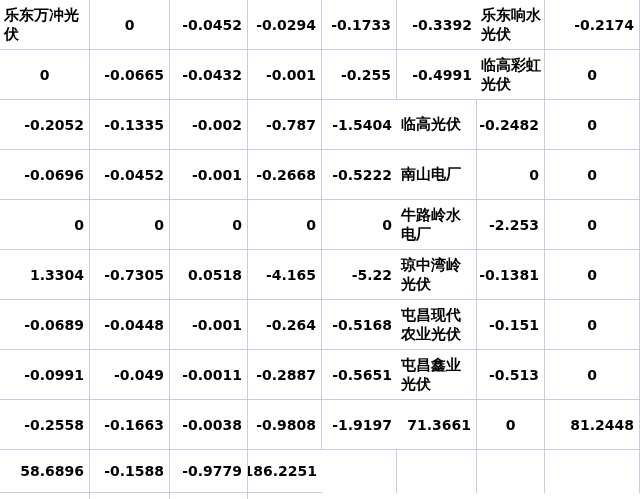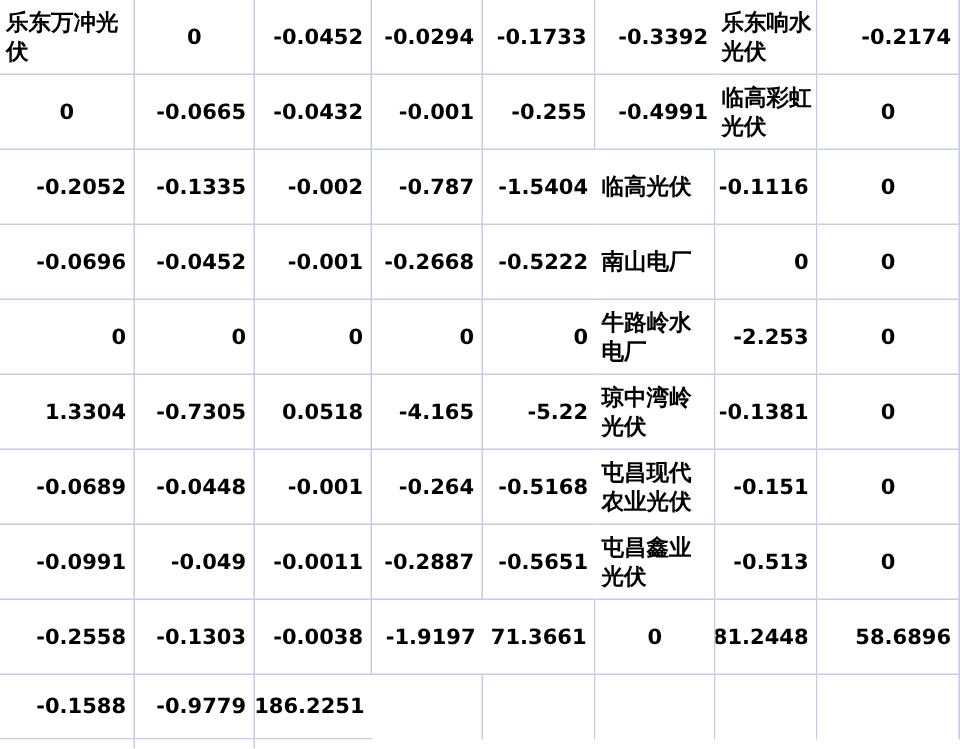--- a/index.html
+++ b/index.html
@@ -60,21 +60,21 @@
       <div class="cell num">-0.255</div>
       <div class="cell num last-col">-0.4991</div>
       <div class="cell label">临高彩虹光伏</div>
       <div class="cell num center">0</div>
       <div class="cell num">-0.2052</div>
       <div class="cell num">-0.1335</div>
       <div class="cell num">-0.002</div>
       <div class="cell num">-0.787</div>
       <div class="cell num last-col">-1.5404</div>
       <div class="cell label">临高光伏</div>
-      <div class="cell num">-0.1116</div>
+      <div class="cell num">-0.2482</div>
       <div class="cell num center">0</div>
       <div class="cell num">-0.0696</div>
       <div class="cell num">-0.0452</div>
       <div class="cell num">-0.001</div>
       <div class="cell num">-0.2668</div>
       <div class="cell num last-col">-0.5222</div>
       <div class="cell label">南山电厂</div>
       <div class="cell num">0</div>
       <div class="cell num center">0</div>
       <div class="cell num">0</div>
@@ -103,22 +103,23 @@
       <div class="cell num center">0</div>
       <div class="cell num">-0.0991</div>
       <div class="cell num">-0.049</div>
       <div class="cell num">-0.0011</div>
       <div class="cell num">-0.2887</div>
       <div class="cell num last-col">-0.5651</div>
       <div class="cell label">屯昌鑫业光伏</div>
       <div class="cell num">-0.513</div>
       <div class="cell num center">0</div>
       <div class="cell num">-0.2558</div>
-      <div class="cell num">-0.1303</div>
+      <div class="cell num">-0.1663</div>
       <div class="cell num">-0.0038</div>
+      <div class="cell num">-0.9808</div>
       <div class="cell num last-col">-1.9197</div>
       <div class="cell num">71.3661</div>
       <div class="cell num center">0</div>
       <div class="cell num">81.2448</div>
       <div class="cell num">58.6896</div>
       <div class="cell num">-0.1588</div>
       <div class="cell num">-0.9779</div>
       <div class="cell num last-col">186.2251</div>
       <div class="cell sliver"></div>
       <div class="cell sliver"></div>

